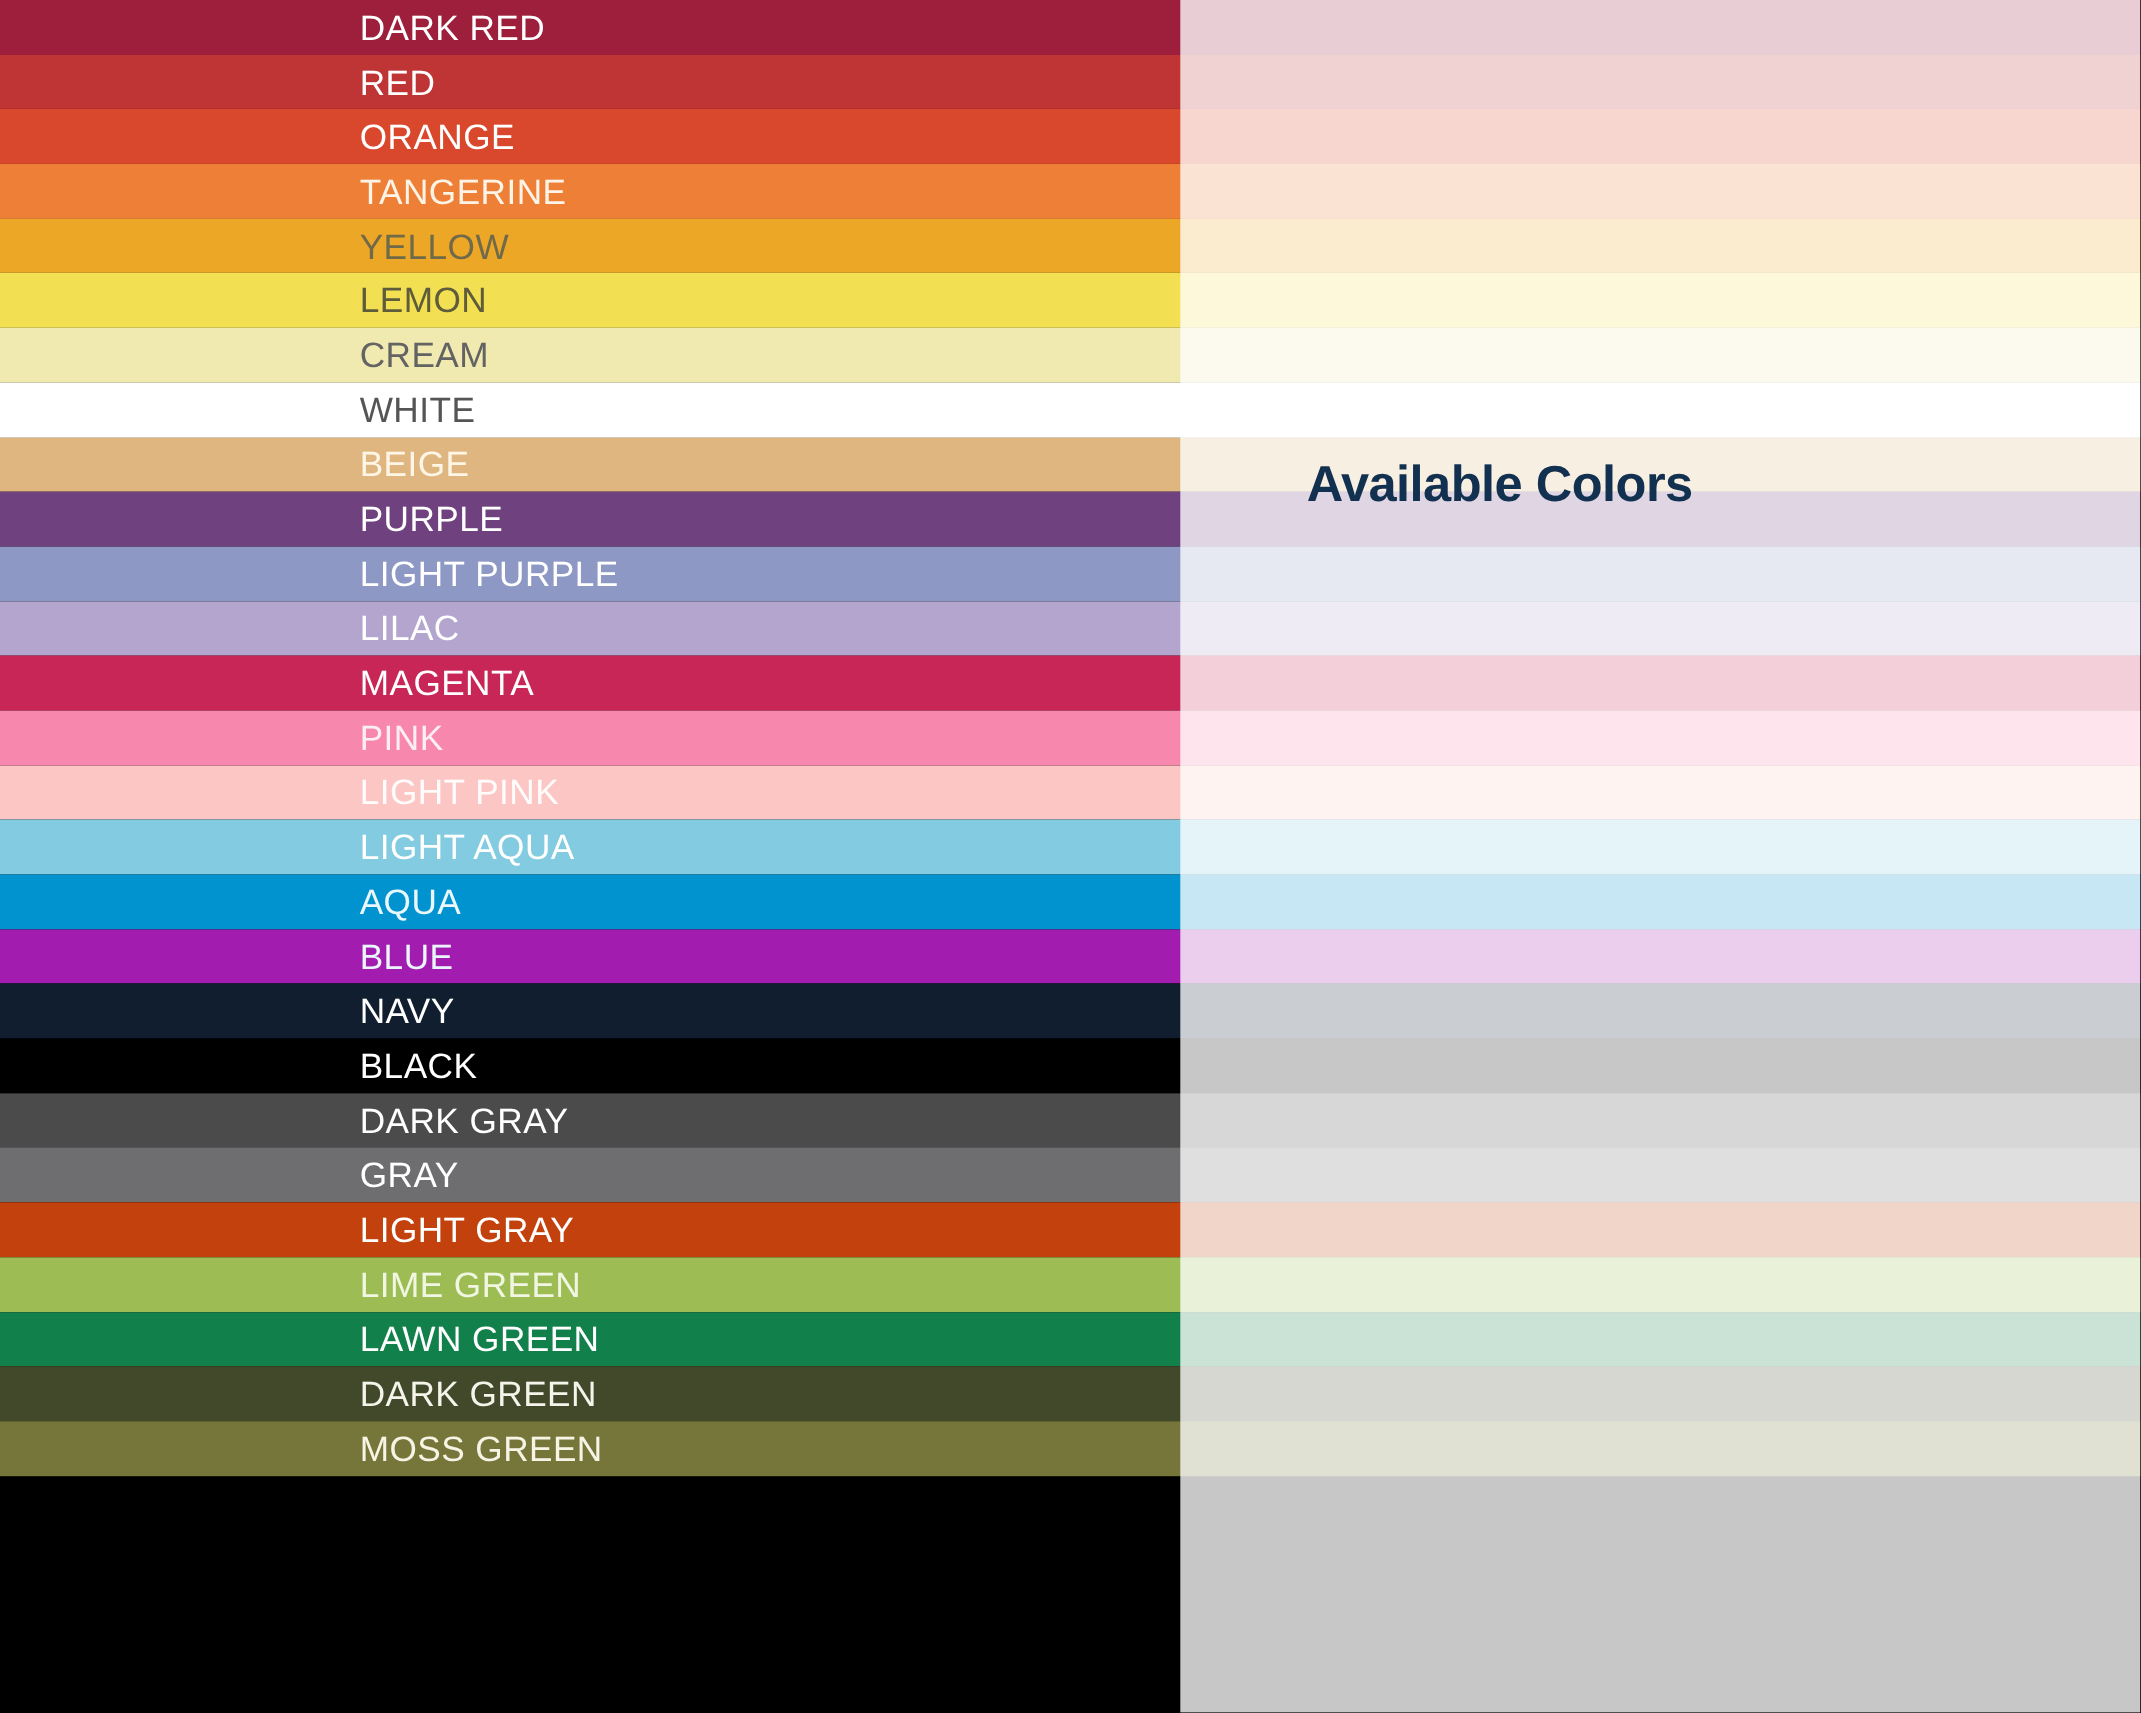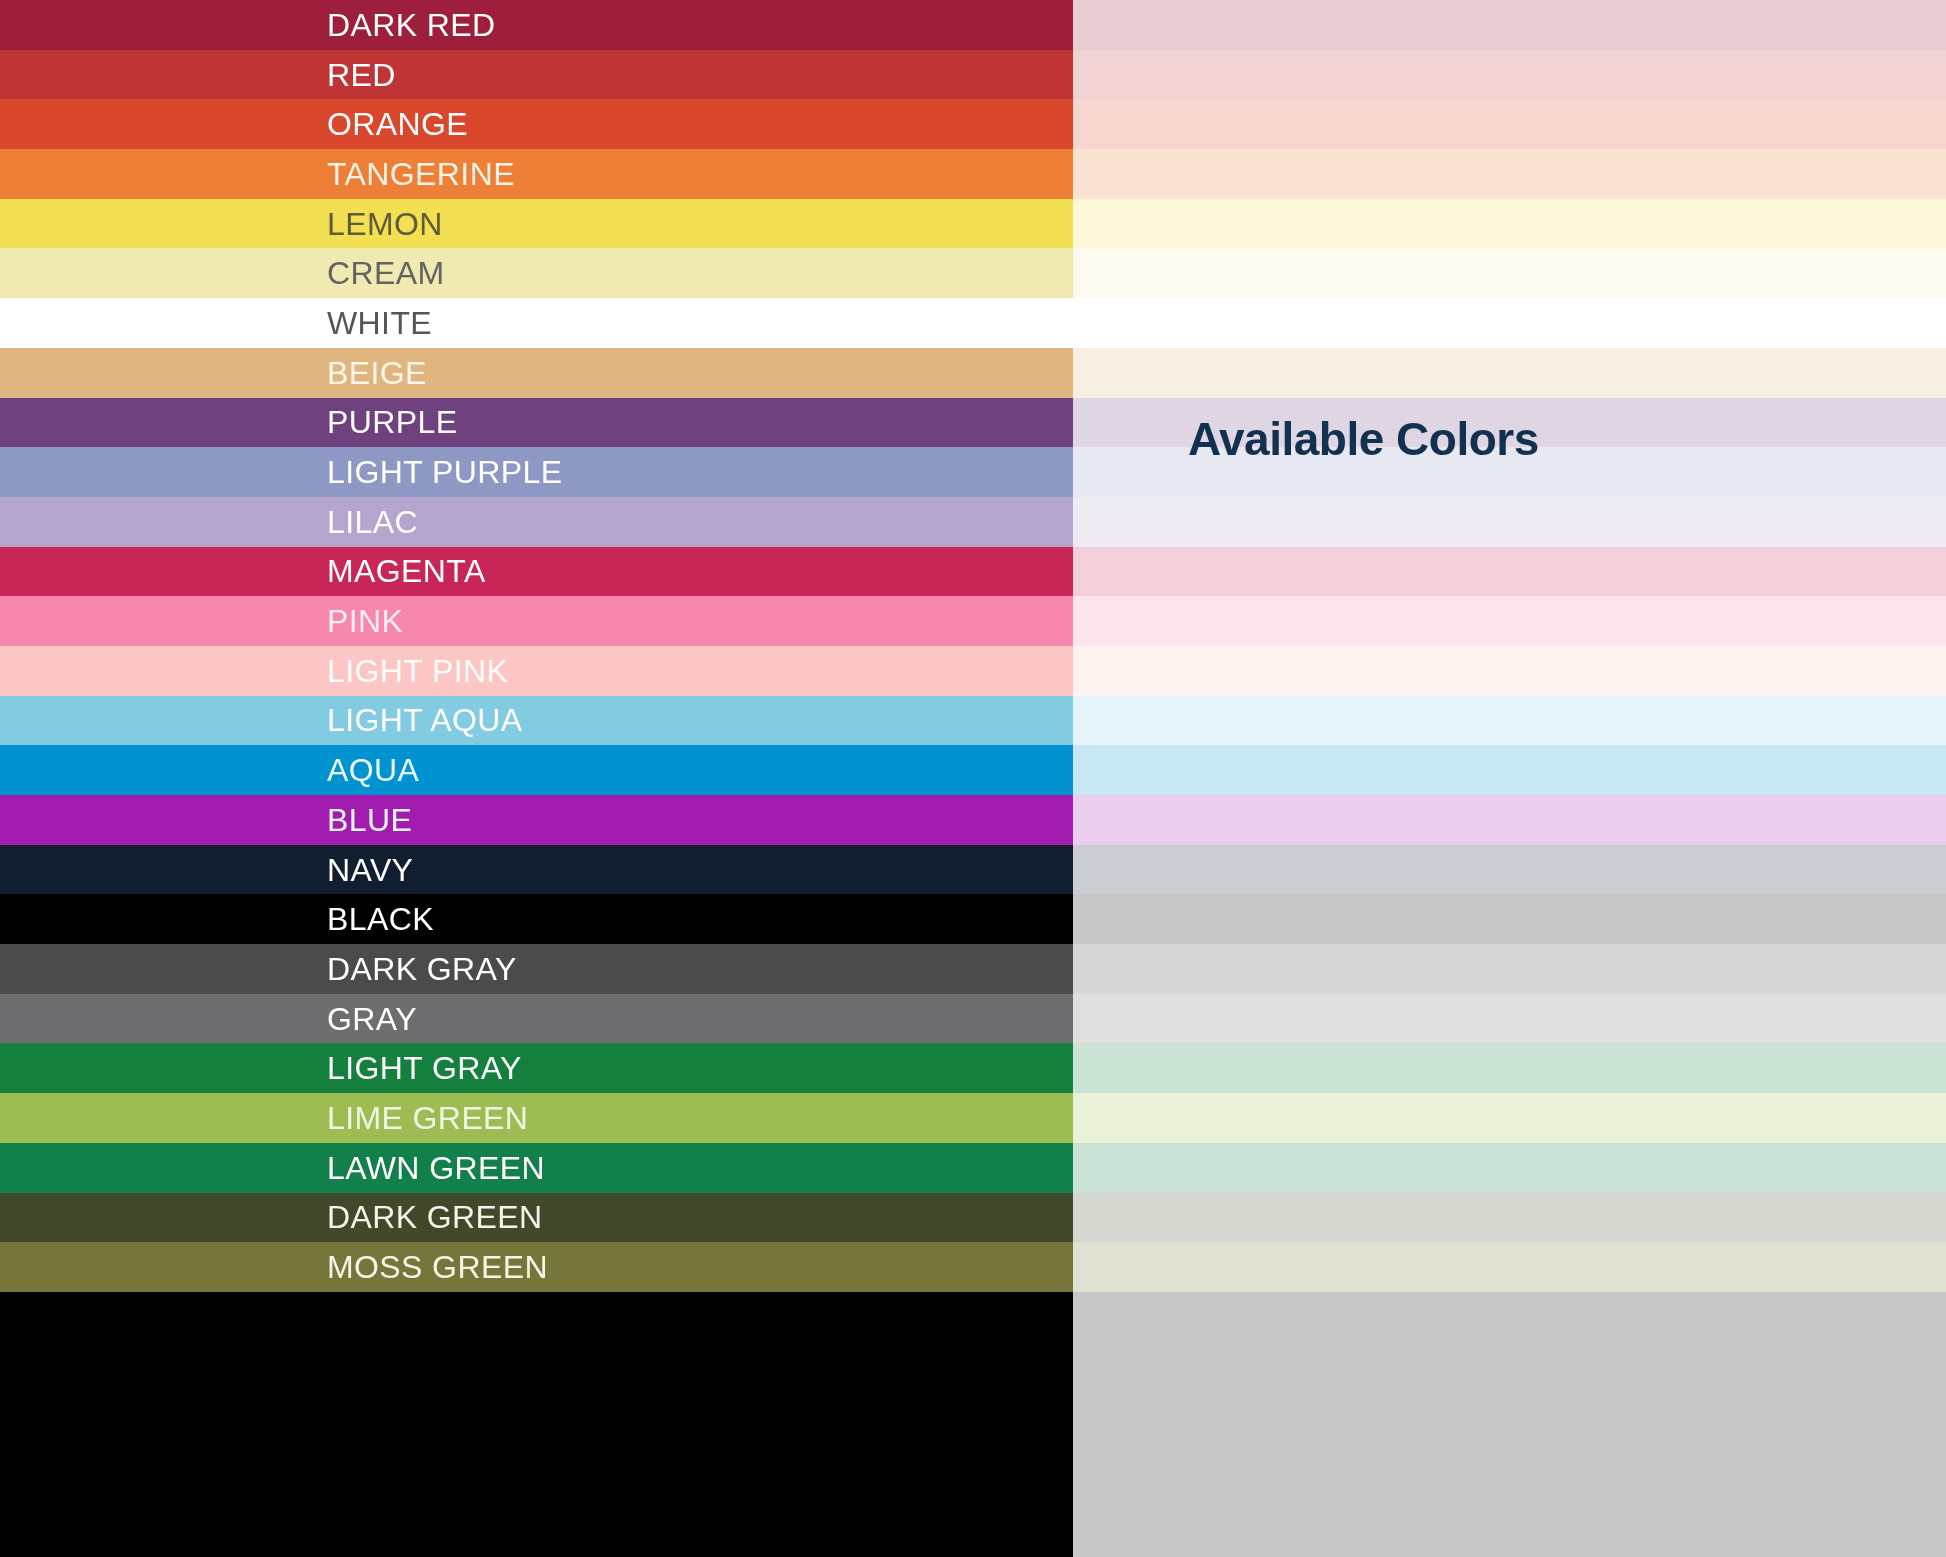--- a/index.html
+++ b/index.html
@@ -85,20 +85,23 @@
       </div>
       <div class="swatch-row" style="background: rgb(191, 52, 52);">
         <span class="swatch-label" style="color: rgb(255, 255, 255);">RED</span>
       </div>
       <div class="swatch-row" style="background: rgb(217, 71, 44);">
         <span class="swatch-label" style="color: rgb(255, 255, 255);">ORANGE</span>
       </div>
       <div class="swatch-row" style="background: rgb(238, 127, 54);">
         <span class="swatch-label" style="color: rgb(253, 243, 230);">TANGERINE</span>
       </div>
+      <div class="swatch-row" style="background: rgb(237, 167, 38);">
+        <span class="swatch-label" style="color: rgb(112, 106, 74);">YELLOW</span>
+      </div>
       <div class="swatch-row" style="background: rgb(242, 224, 82);">
         <span class="swatch-label" style="color: rgb(94, 92, 58);">LEMON</span>
       </div>
       <div class="swatch-row" style="background: rgb(240, 233, 176);">
         <span class="swatch-label" style="color: rgb(99, 99, 99);">CREAM</span>
       </div>
       <div class="swatch-row" style="background: rgb(255, 255, 255);">
         <span class="swatch-label" style="color: rgb(85, 85, 85);">WHITE</span>
       </div>
       <div class="swatch-row" style="background: rgb(224, 182, 128);">
@@ -136,21 +139,21 @@
       </div>
       <div class="swatch-row" style="background: rgb(0, 0, 0);">
         <span class="swatch-label" style="color: rgb(255, 255, 255);">BLACK</span>
       </div>
       <div class="swatch-row" style="background: rgb(75, 75, 75);">
         <span class="swatch-label" style="color: rgb(255, 255, 255);">DARK GRAY</span>
       </div>
       <div class="swatch-row" style="background: rgb(110, 110, 112);">
         <span class="swatch-label" style="color: rgb(255, 255, 255);">GRAY</span>
       </div>
-      <div class="swatch-row" style="background: #15803d;">
+      <div class="swatch-row" style="background: #c2410c;">
         <span class="swatch-label" style="color: rgb(255, 255, 255);">LIGHT GRAY</span>
       </div>
       <div class="swatch-row" style="background: rgb(157, 189, 84);">
         <span class="swatch-label" style="color: rgb(241, 246, 226);">LIME GREEN</span>
       </div>
       <div class="swatch-row" style="background: rgb(18, 128, 75);">
         <span class="swatch-label" style="color: rgb(255, 255, 255);">LAWN GREEN</span>
       </div>
       <div class="swatch-row" style="background: rgb(66, 73, 42);">
         <span class="swatch-label" style="color: rgb(244, 244, 234); text-align: right;">DARK GREEN</span>

